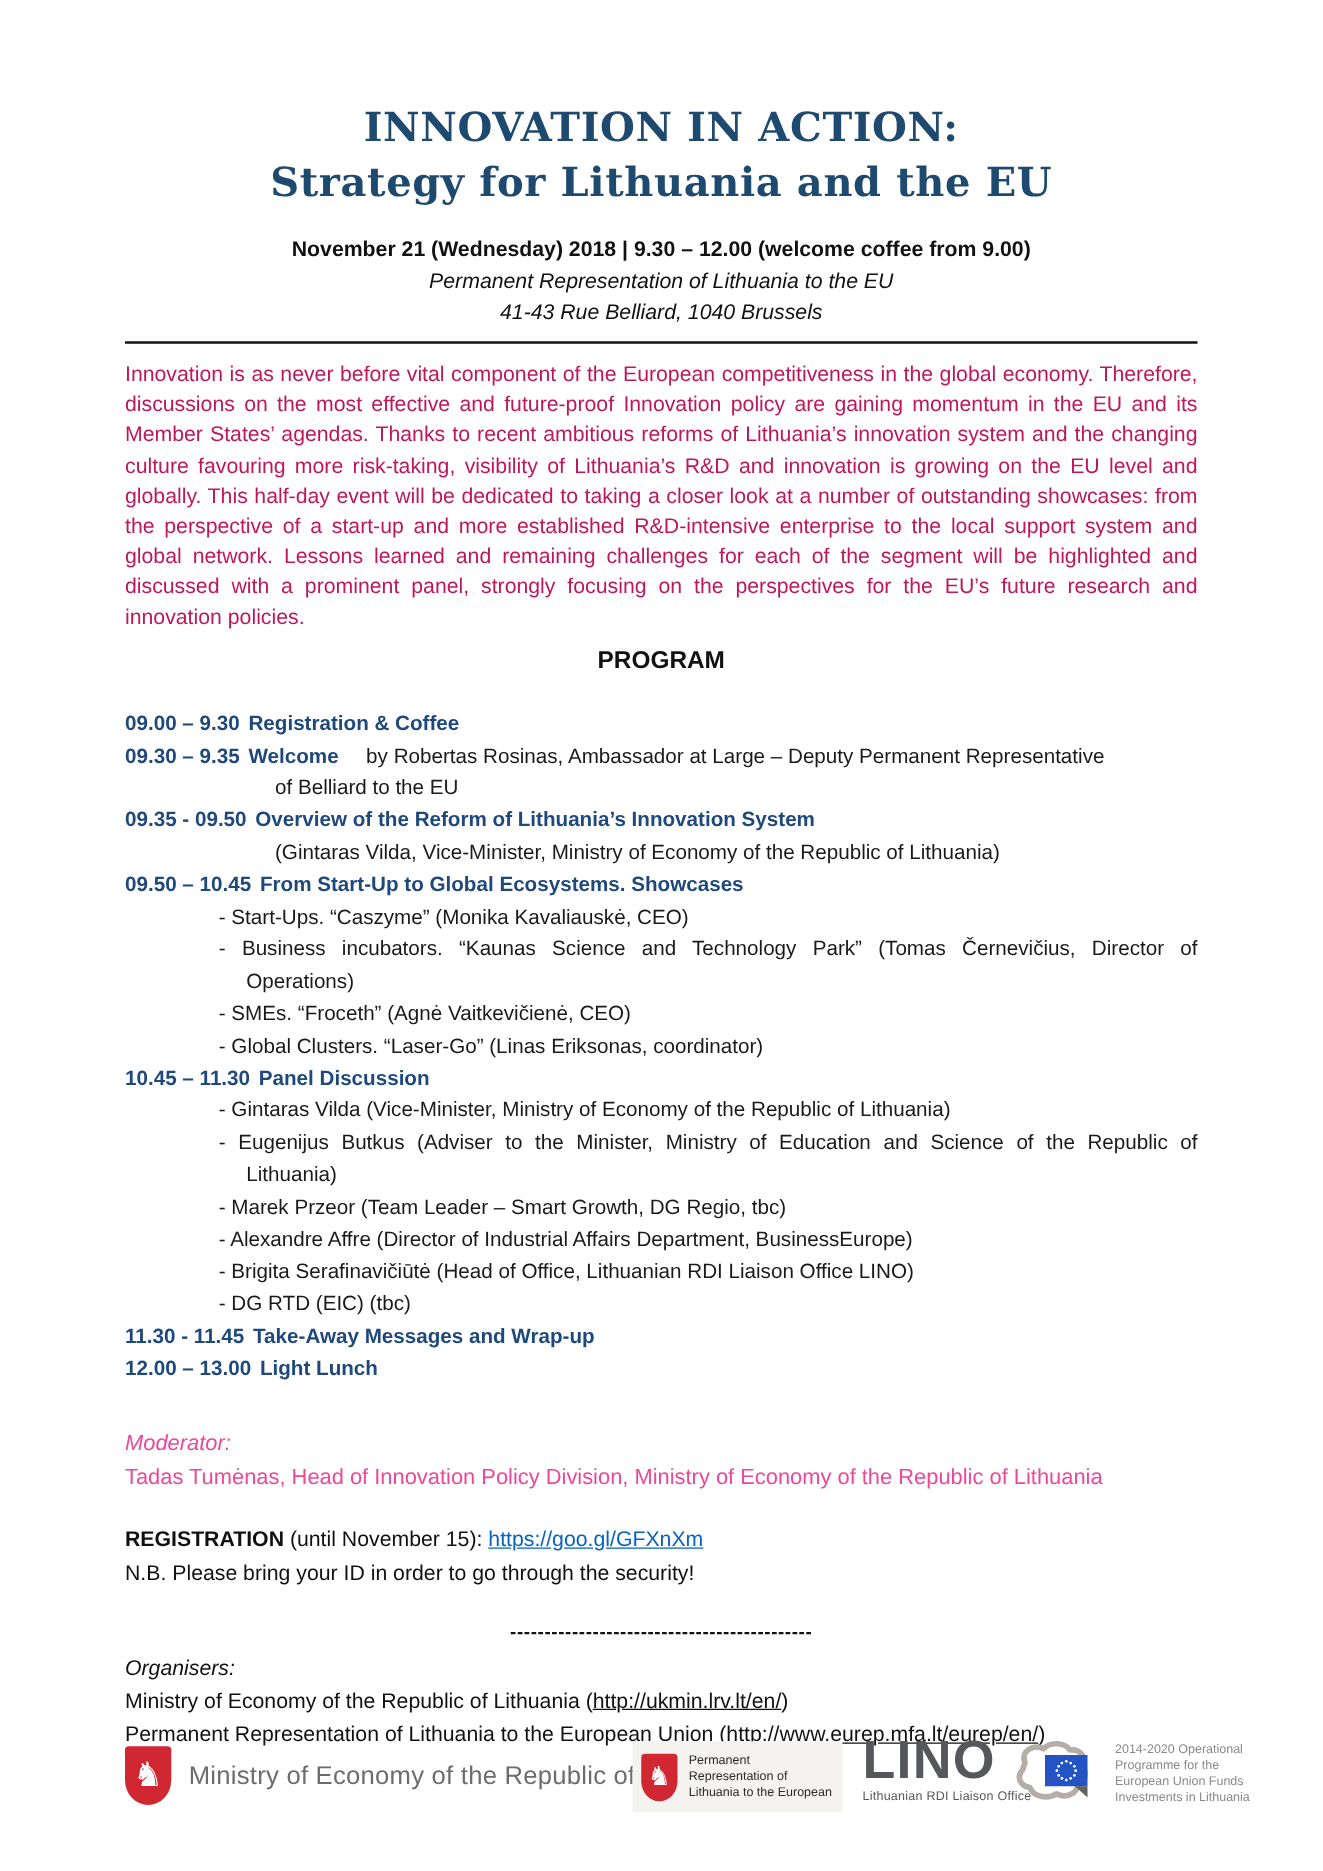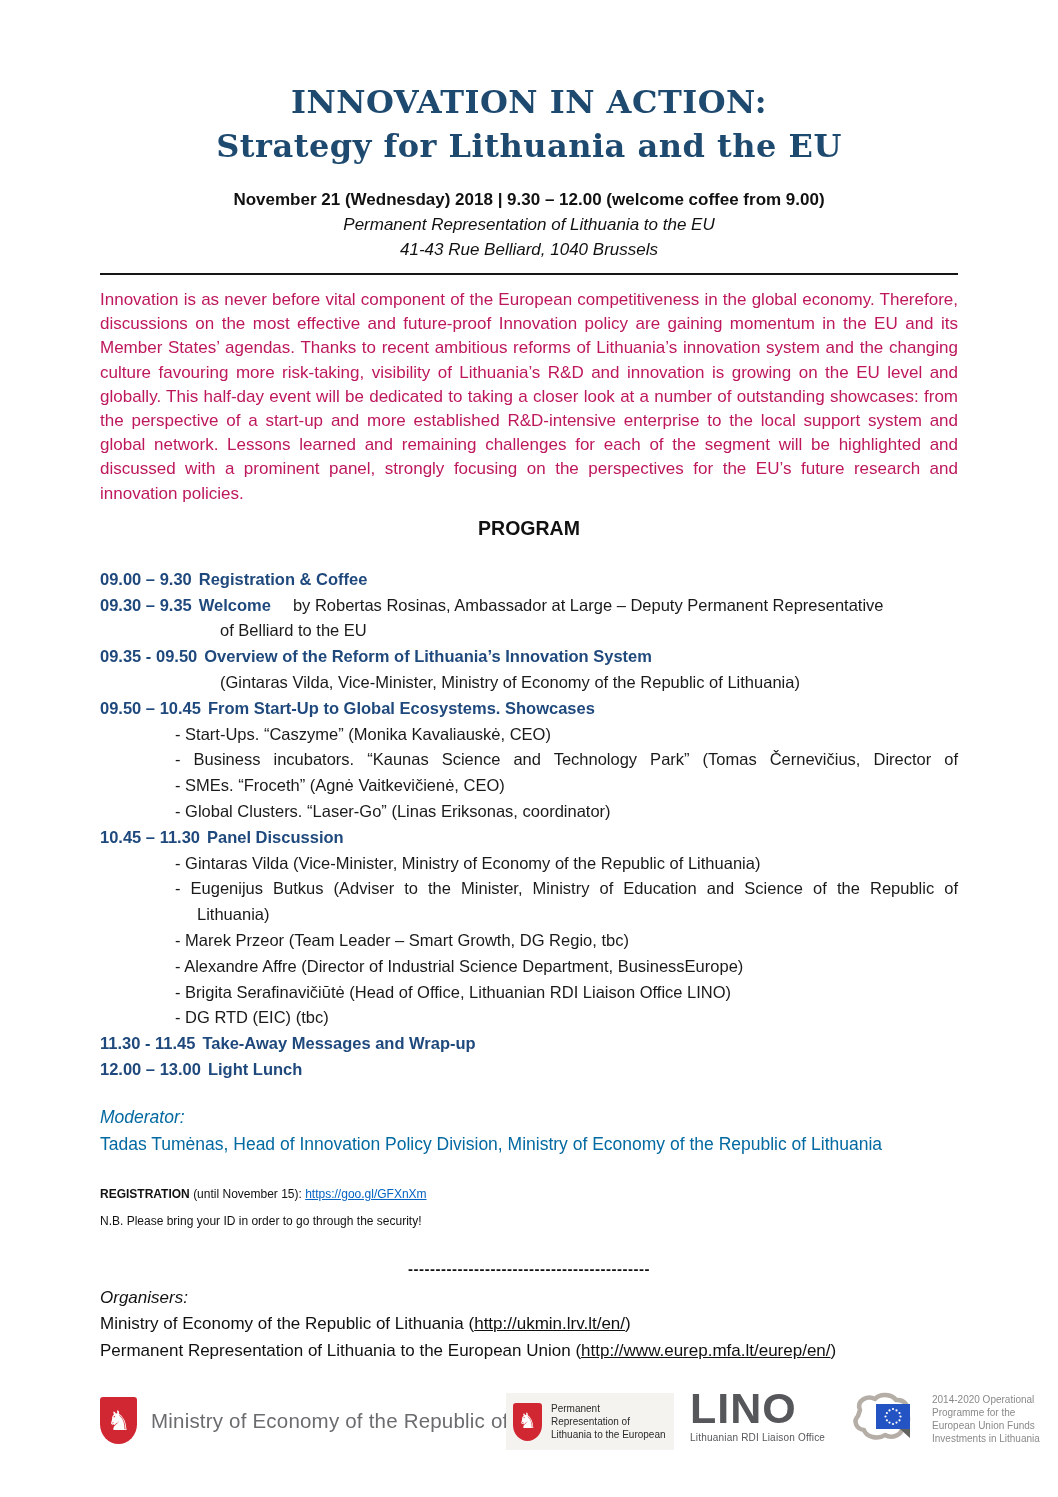--- a/index.html
+++ b/index.html
@@ -50,24 +50,24 @@
   .prow{line-height:25.8px;white-space:normal;}
   .tm,.st{font-weight:700;color:#1f497d;}
   .st{margin-left:7px;}
   .rest{margin-left:22px;color:#1a1a1a;}
   .cont{padding-left:120px;}
   .cont2{padding-left:97px;}
   .bullet{padding-left:75px;}
   .jl{text-align:justify;text-align-last:justify;}
 
   
-  .moderator{margin-top:21px;font-size:17.5px;color:#0369a1;}
+  .moderator{margin-top:32px;font-size:17.5px;color:#ec4899;}
   .moderator-label{font-style:italic;line-height:27px;}
   .moderator-name{line-height:27px;}
-  .registration{margin-top:23px;font-size:12px;line-height:27px;color:#111;}
+  .registration{margin-top:23px;font-size:17px;line-height:27px;color:#111;}
   .reg-label{font-weight:700;}
   .reg-link{color:#0563c1;text-decoration:underline;cursor:pointer;}
 
   
   .dashed-sep{margin-top:25px;text-align:center;font-weight:700;font-size:15px;letter-spacing:.5px;color:#111;}
   .organisers{margin-top:8px;font-size:17px;line-height:26.5px;color:#111;}
   .org-label{font-style:italic;}
   .org-link{color:#111;text-decoration:underline;cursor:pointer;}
 
   
@@ -91,21 +91,21 @@
     position:absolute;left:506px;top:9px;width:168px;height:57px;
     background:#f4f3ef;display:flex;align-items:center;gap:9px;
     padding:0 7px;box-sizing:border-box;
   }
   .permrep-lines{font-size:10px;line-height:13px;color:#2b2b2b;}
 
   .logo-lino{position:absolute;left:690px;top:2px;}
   .lino-title{font-size:43px;font-weight:800;color:#55575b;letter-spacing:1px;line-height:44px;}
   .lino-caption{font-size:10px;color:#55575b;margin-top:2px;letter-spacing:.2px;}
 
-  .logo-eu{position:absolute;left:844px;top:4px;display:flex;align-items:center;gap:8px;}
+  .logo-eu{position:absolute;left:804px;top:4px;display:flex;align-items:center;gap:8px;}
   .eu-lines{font-size:10px;line-height:13px;color:#8a8a8a;}
 </style>
 </head>
 <body>
 
 <div class="page">
   <div class="content">
 
     <div class="title-block">
       <div class="title-line">INNOVATION IN ACTION:</div>
@@ -126,28 +126,29 @@
 
     <div class="program">
       <div class="prow"><span class="tm">09.00 – 9.30</span><span class="st">Registration &amp; Coffee</span></div>
       <div class="prow"><span class="tm">09.30 – 9.35</span><span class="st">Welcome</span><span class="rest">by Robertas Rosinas, Ambassador at Large – Deputy Permanent Representative</span></div>
       <div class="prow cont">of Belliard to the EU</div>
       <div class="prow"><span class="tm">09.35 - 09.50</span><span class="st">Overview of the Reform of Lithuania’s Innovation System</span></div>
       <div class="prow cont">(Gintaras Vilda, Vice-Minister, Ministry of Economy of the Republic of Lithuania)</div>
       <div class="prow"><span class="tm">09.50 – 10.45</span><span class="st">From Start-Up to Global Ecosystems. Showcases</span></div>
       <div class="prow bullet">- Start-Ups. “Caszyme” (Monika Kavaliauskė, CEO)</div>
       <div class="prow bullet jl">- Business incubators. “Kaunas Science and Technology Park” (Tomas Černevičius, Director of</div>
+      <div class="prow cont2">Operations)</div>
       <div class="prow bullet">- SMEs. “Froceth” (Agnė Vaitkevičienė, CEO)</div>
       <div class="prow bullet">- Global Clusters. “Laser-Go” (Linas Eriksonas, coordinator)</div>
       <div class="prow"><span class="tm">10.45 – 11.30</span><span class="st">Panel Discussion</span></div>
       <div class="prow bullet">- Gintaras Vilda (Vice-Minister, Ministry of Economy of the Republic of Lithuania)</div>
       <div class="prow bullet jl">- Eugenijus Butkus (Adviser to the Minister, Ministry of Education and Science of the Republic of</div>
       <div class="prow cont2">Lithuania)</div>
       <div class="prow bullet">- Marek Przeor (Team Leader – Smart Growth, DG Regio, tbc)</div>
-      <div class="prow bullet">- Alexandre Affre (Director of Industrial Science Department, BusinessEurope)</div>
+      <div class="prow bullet">- Alexandre Affre (Director of Industrial Affairs Department, BusinessEurope)</div>
       <div class="prow bullet">- Brigita Serafinavičiūtė (Head of Office, Lithuanian RDI Liaison Office LINO)</div>
       <div class="prow bullet">- DG RTD (EIC) (tbc)</div>
       <div class="prow"><span class="tm">11.30 - 11.45</span><span class="st">Take-Away Messages and Wrap-up</span></div>
       <div class="prow"><span class="tm">12.00 – 13.00</span><span class="st">Light Lunch</span></div>
     </div>
 
     <div class="moderator">
       <div class="moderator-label">Moderator:</div>
       <div class="moderator-name">Tadas Tumėnas, Head of Innovation Policy Division, Ministry of Economy of the Republic of Lithuania</div>
     </div>

